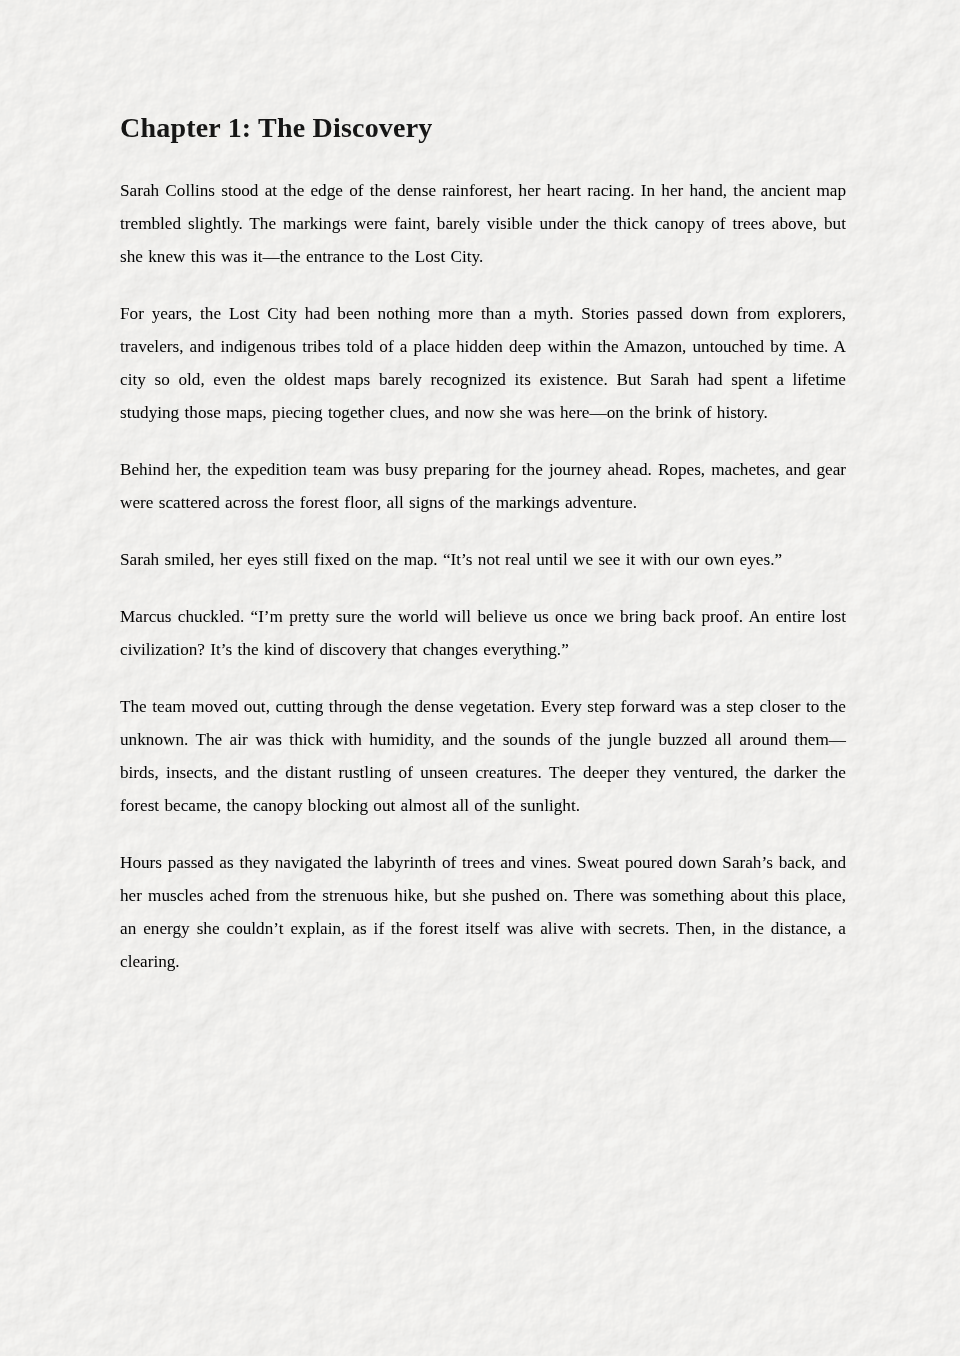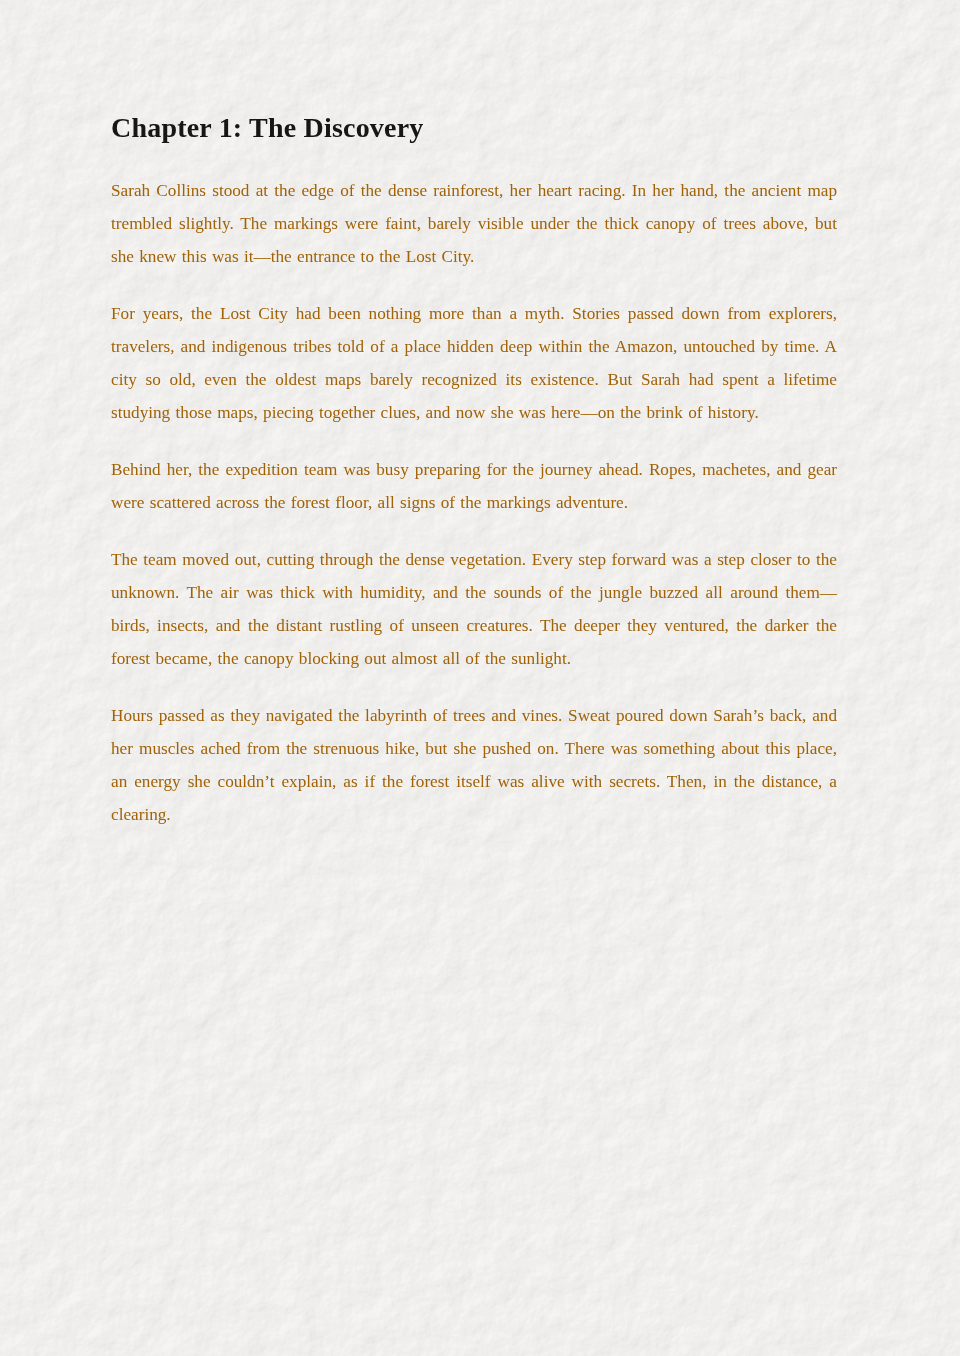--- a/index.html
+++ b/index.html
@@ -17,40 +17,40 @@
   .paper-texture {
     position: absolute;
     top: 0;
     left: 0;
     z-index: 0;
     opacity: 0.85;
     display: block;
   }
   .page-content {
     position: absolute;
-    left: 111px;
+    left: 120px;
     width: 726px;
     top: 112px;
     z-index: 1;
     color: #1c1c1c;
   }
   .chapter-title {
     font-size: 28px;
     font-weight: bold;
     margin: 0 0 30px 0;
     letter-spacing: 0.2px;
     color: #161616;
   }
   .para {
     font-size: 17.2px;
     line-height: 33px;
     text-align: justify;
     margin: 0 0 24px 0;
     word-spacing: 0.06em;
-    color: #a16207;
+    color: #000000;
   }
 </style>
 </head>
 <body>
 
 <svg class="paper-texture" width="960" height="1356" viewBox="0 0 960 1356" aria-hidden="true">
   <defs>
     <filter id="paperFilter" x="0" y="0" width="100%" height="100%">
       <feTurbulence type="fractalNoise" baseFrequency="0.035" numOctaves="5" seed="7" result="noise"></feTurbulence>
       <feDiffuseLighting in="noise" lighting-color="#f6f5f3" surfaceScale="1.5" diffuseConstant="1.05" result="paper">
@@ -60,16 +60,18 @@
   </defs>
   <rect x="0" y="0" width="960" height="1356" filter="url(#paperFilter)"></rect>
 </svg>
 
 <article class="page-content">
   <h1 class="chapter-title">Chapter 1: The Discovery</h1>
   <div>
       <p class="para">Sarah Collins stood at the edge of the dense rainforest, her heart racing. In her hand, the ancient map trembled slightly. The markings were faint, barely visible under the thick canopy of trees above, but she knew this was it—the entrance to the Lost City.</p>
       <p class="para">For years, the Lost City had been nothing more than a myth. Stories passed down from explorers, travelers, and indigenous tribes told of a place hidden deep within the Amazon, untouched by time. A city so old, even the oldest maps barely recognized its existence. But Sarah had spent a lifetime studying those maps, piecing together clues, and now she was here—on the brink of history.</p>
       <p class="para">Behind her, the expedition team was busy preparing for the journey ahead. Ropes, machetes, and gear were scattered across the forest floor, all signs of the markings adventure.</p>
+      <p class="para">Sarah smiled, her eyes still fixed on the map. “It’s not real until we see it with our own eyes.”</p>
+      <p class="para">Marcus chuckled. “I’m pretty sure the world will believe us once we bring back proof. An entire lost civilization? It’s the kind of discovery that changes everything.”</p>
       <p class="para">The team moved out, cutting through the dense vegetation. Every step forward was a step closer to the unknown. The air was thick with humidity, and the sounds of the jungle buzzed all around them—birds, insects, and the distant rustling of unseen creatures. The deeper they ventured, the darker the forest became, the canopy blocking out almost all of the sunlight.</p>
       <p class="para">Hours passed as they navigated the labyrinth of trees and vines. Sweat poured down Sarah’s back, and her muscles ached from the strenuous hike, but she pushed on. There was something about this place, an energy she couldn’t explain, as if the forest itself was alive with secrets. Then, in the distance, a clearing.</p>
     </div>
 </article>
 
 </body></html>

